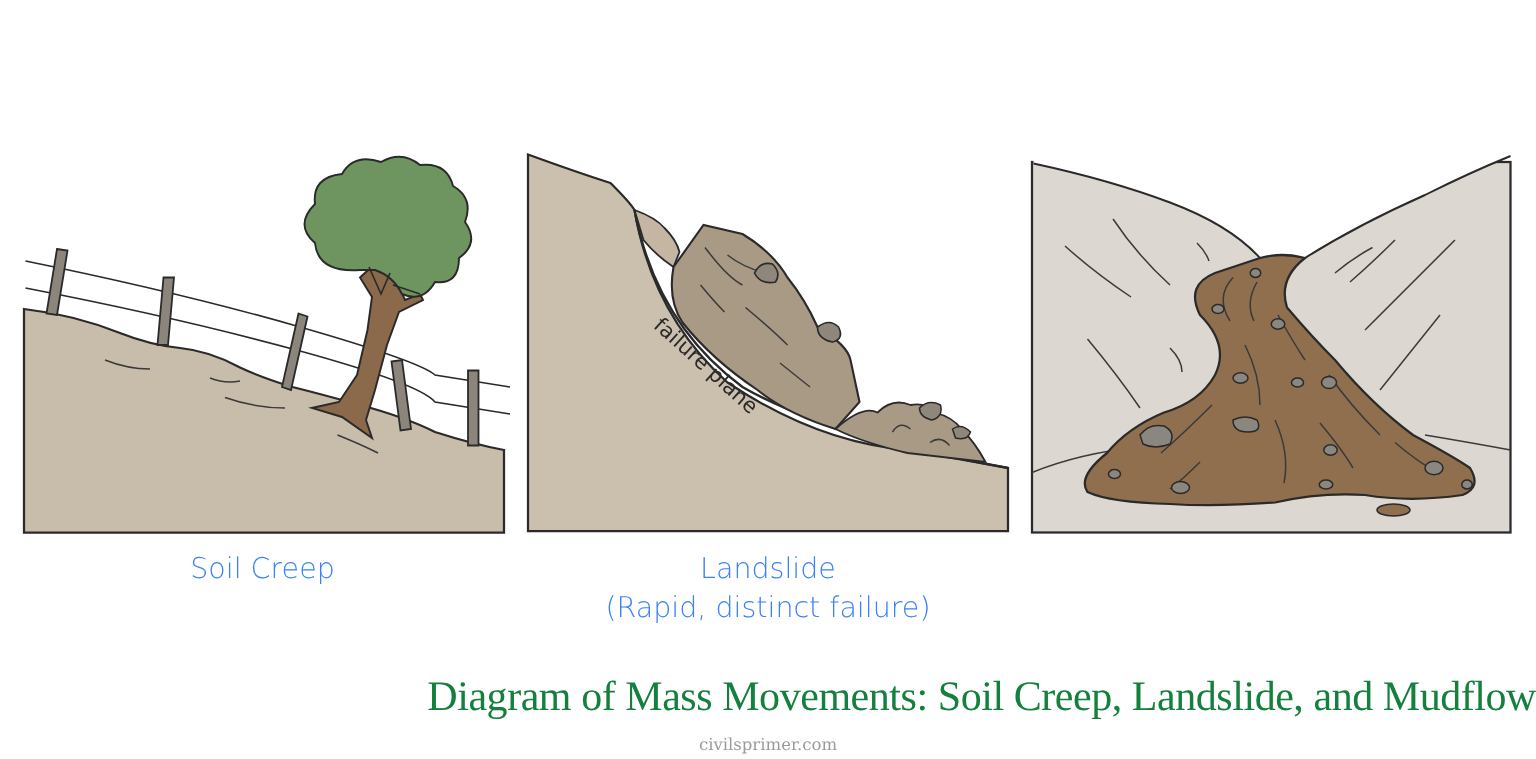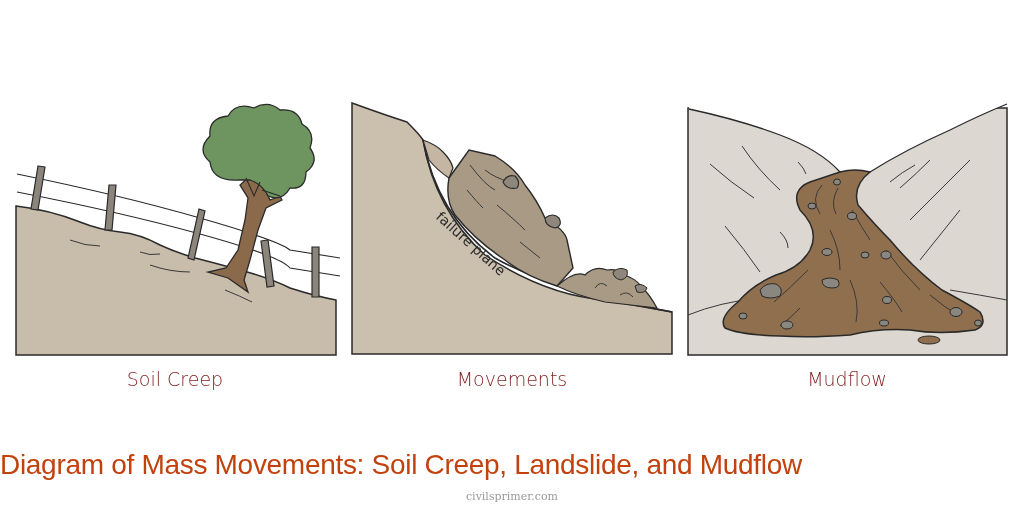--- a/index.html
+++ b/index.html
@@ -2,26 +2,26 @@
 <html><head>
 <meta charset="utf-8">
 <style>
   html, body { margin: 0; padding: 0; background: #ffffff; }
   body { width: 1024px; height: 506px; position: relative; overflow: hidden; font-family: "DejaVu Sans", sans-serif; }
   .panel { position: absolute; }
   .panel svg { display: block; }
   #p1 { left: 0px; top: 100px; width: 345px; height: 260px; }
   #p2 { left: 345px; top: 90px; width: 335px; height: 270px; }
   #p3 { left: 680px; top: 90px; width: 344px; height: 270px; }
-  .caption { position: absolute; top: 366px; width: 300px; text-align: center; color: #7f1d1d; font-size: 19px; line-height: 26px; font-family: "DejaVu Sans", sans-serif; font-weight: 300; }
+  .caption { position: absolute; top: 366px; width: 300px; text-align: center; color: #3b82f6; font-size: 19px; line-height: 26px; font-family: "DejaVu Sans", sans-serif; font-weight: 300; }
   .caption span { display: block; }
   #c1 { left: 25px; }
   #c2 { left: 362px; }
   #c3 { left: 697px; }
-  .title { position: absolute; left: 0; width: 1024px; top: 449px; text-align: left; font-size: 28px; color: #c2410c; font-family: Liberation Sans, sans-serif; letter-spacing: -0.3px; }
+  .title { position: absolute; left: 0; width: 1024px; top: 449px; text-align: right; font-size: 28px; color: #15803d; font-family: Liberation Serif, serif; letter-spacing: -0.3px; }
   .watermark { position: absolute; left: 0; width: 1024px; top: 490px; text-align: center; font-size: 11px; color: #9a9a9a; font-family: "DejaVu Serif", serif; }
 </style>
 </head>
 <body>
 
 <div class="panel" id="p1">
   <svg width="345" height="260" viewBox="0 0 345 260">
 
     <g stroke="#2a2a2a" stroke-width="1.1" fill="none">
       <path d="M17,74 Q120,95 200,118 T290,150 L340,158"></path>
@@ -146,20 +146,20 @@
       <ellipse cx="204" cy="233" rx="4.5" ry="3"></ellipse>
       <ellipse cx="249" cy="250" rx="11" ry="4" fill="#8f6f4e"></ellipse>
     </g>
   </svg>
 </div>
 
 <div class="caption" id="c1">
   <span>Soil Creep</span>
 </div>
 <div class="caption" id="c2">
-  <span>Movements</span>
+  <span>Landslide</span>
+  <span>(Rapid, distinct failure)</span>
 </div>
 <div class="caption" id="c3">
-  <span>Mudflow</span>
 </div>
 
 <div class="title">Diagram of Mass Movements: Soil Creep, Landslide, and Mudflow</div>
 <div class="watermark">civilsprimer.com</div>
 
 </body></html>

